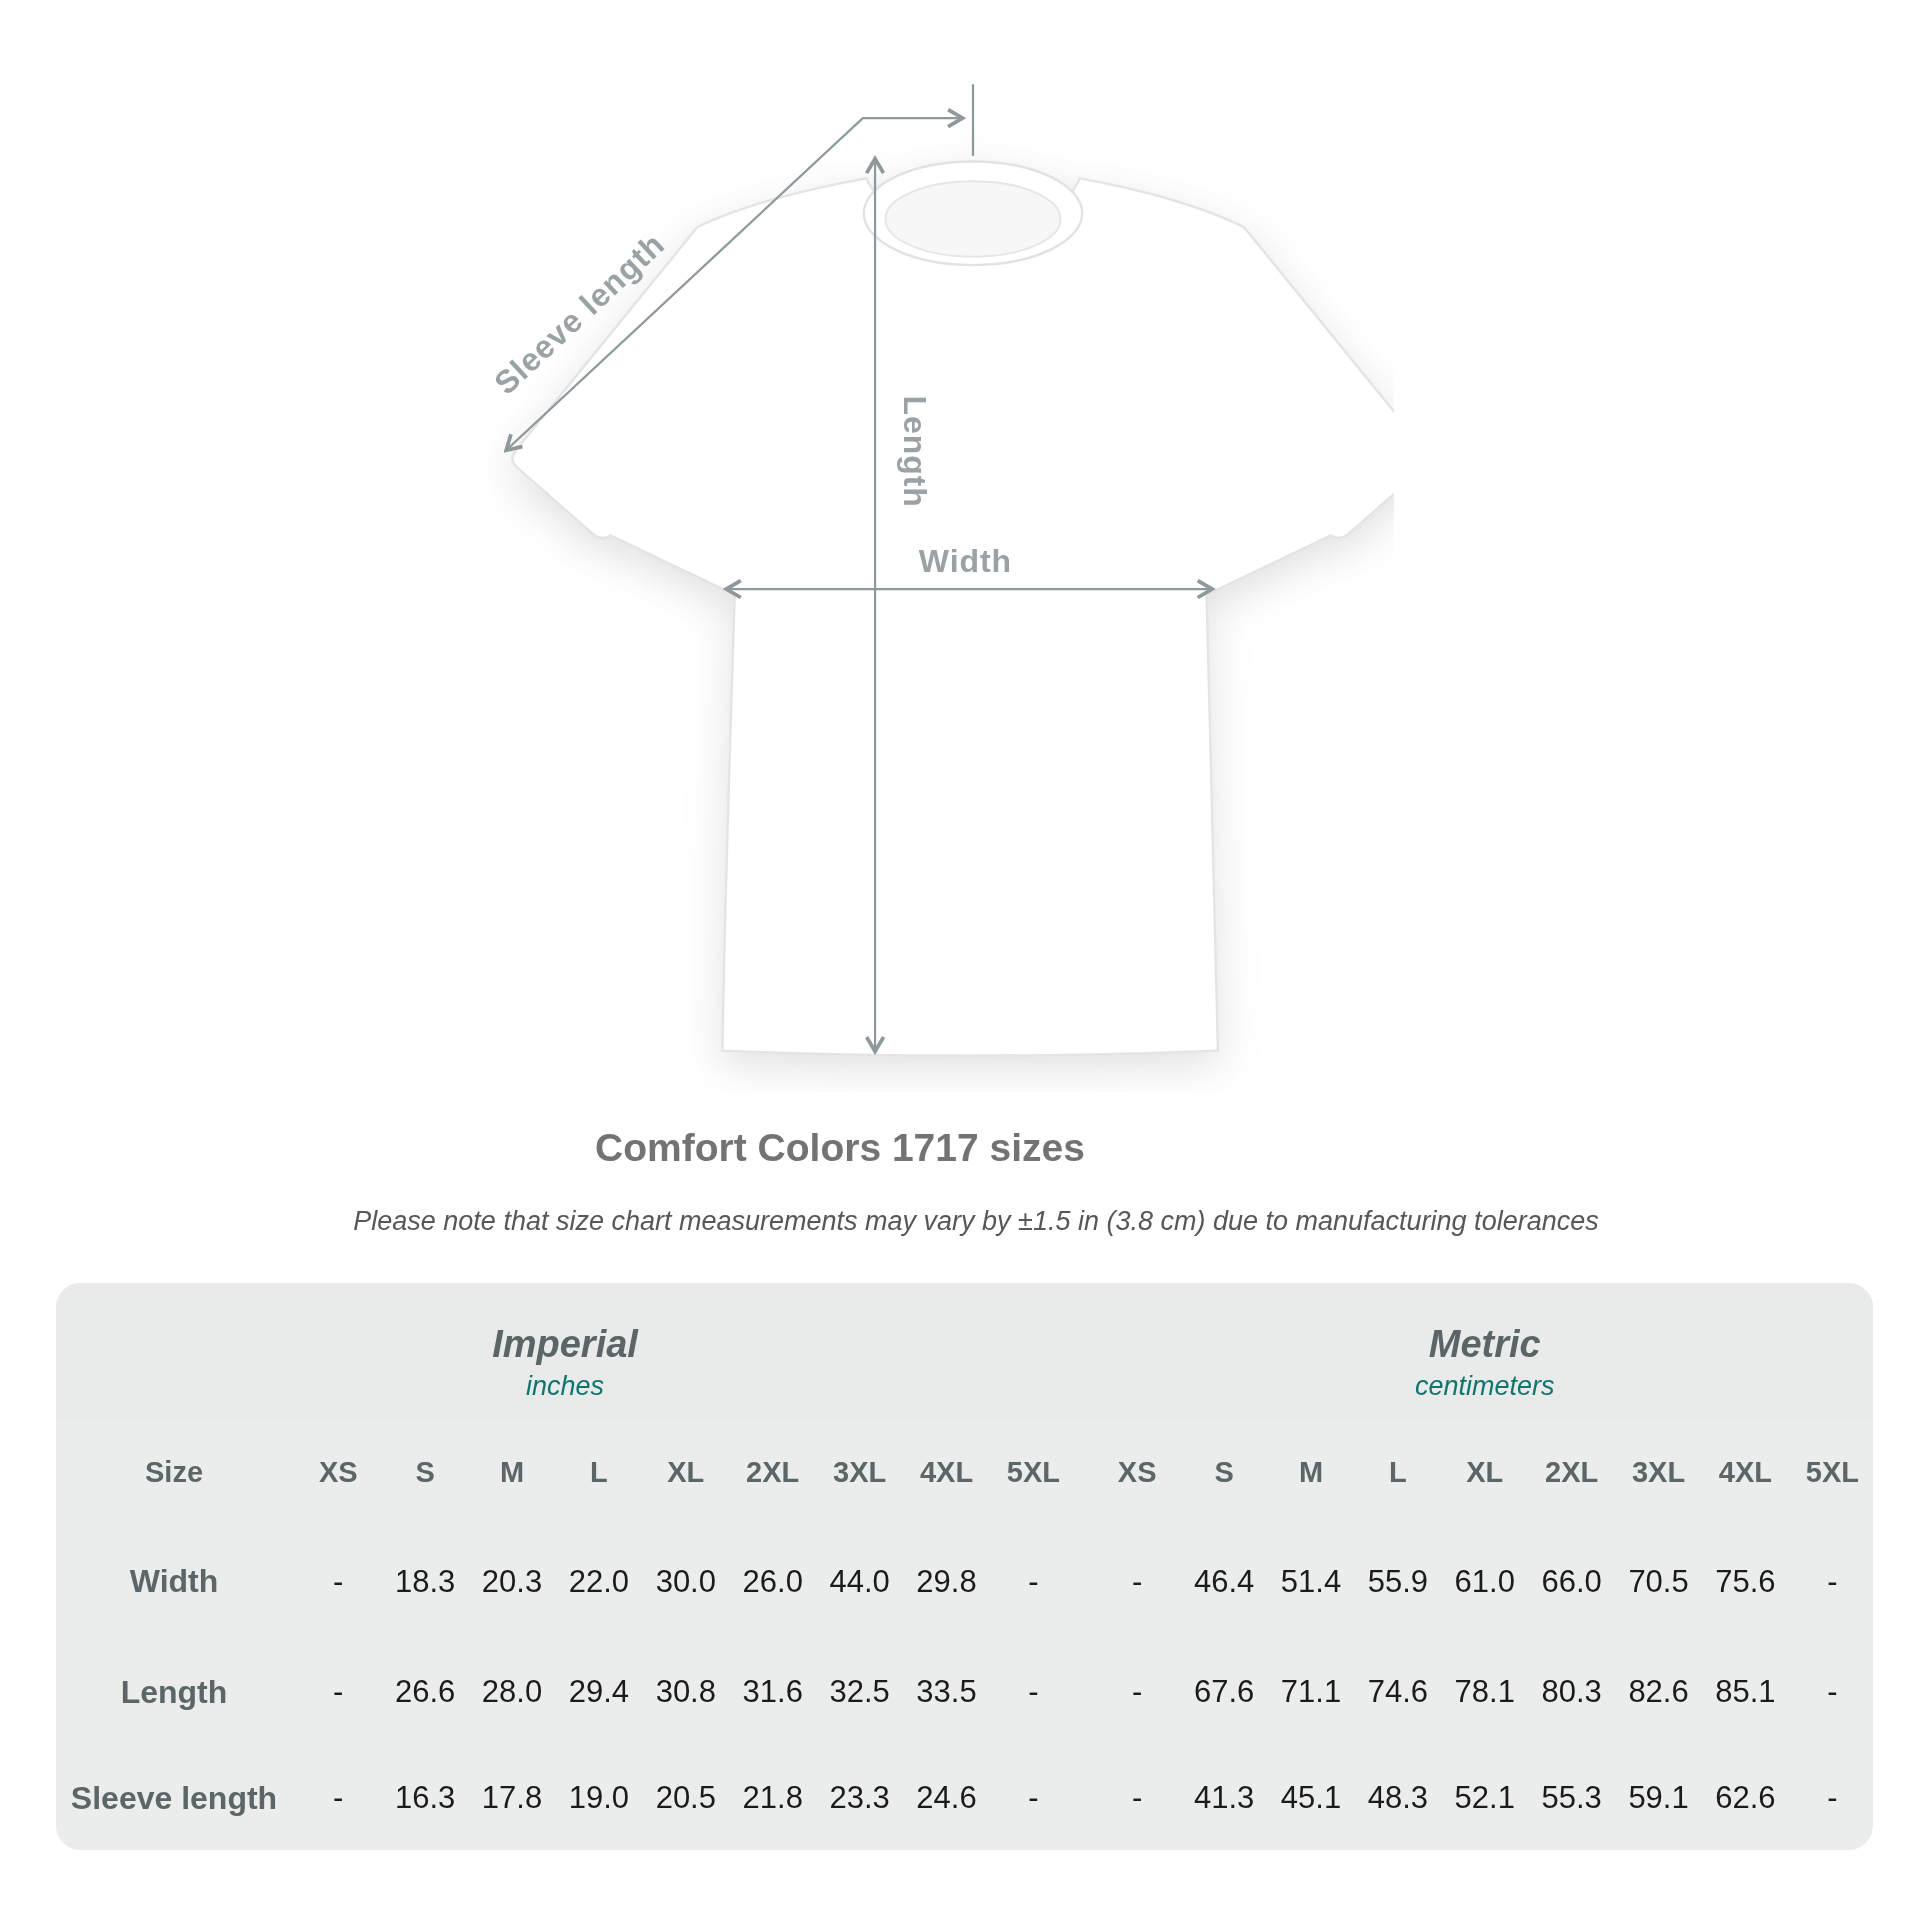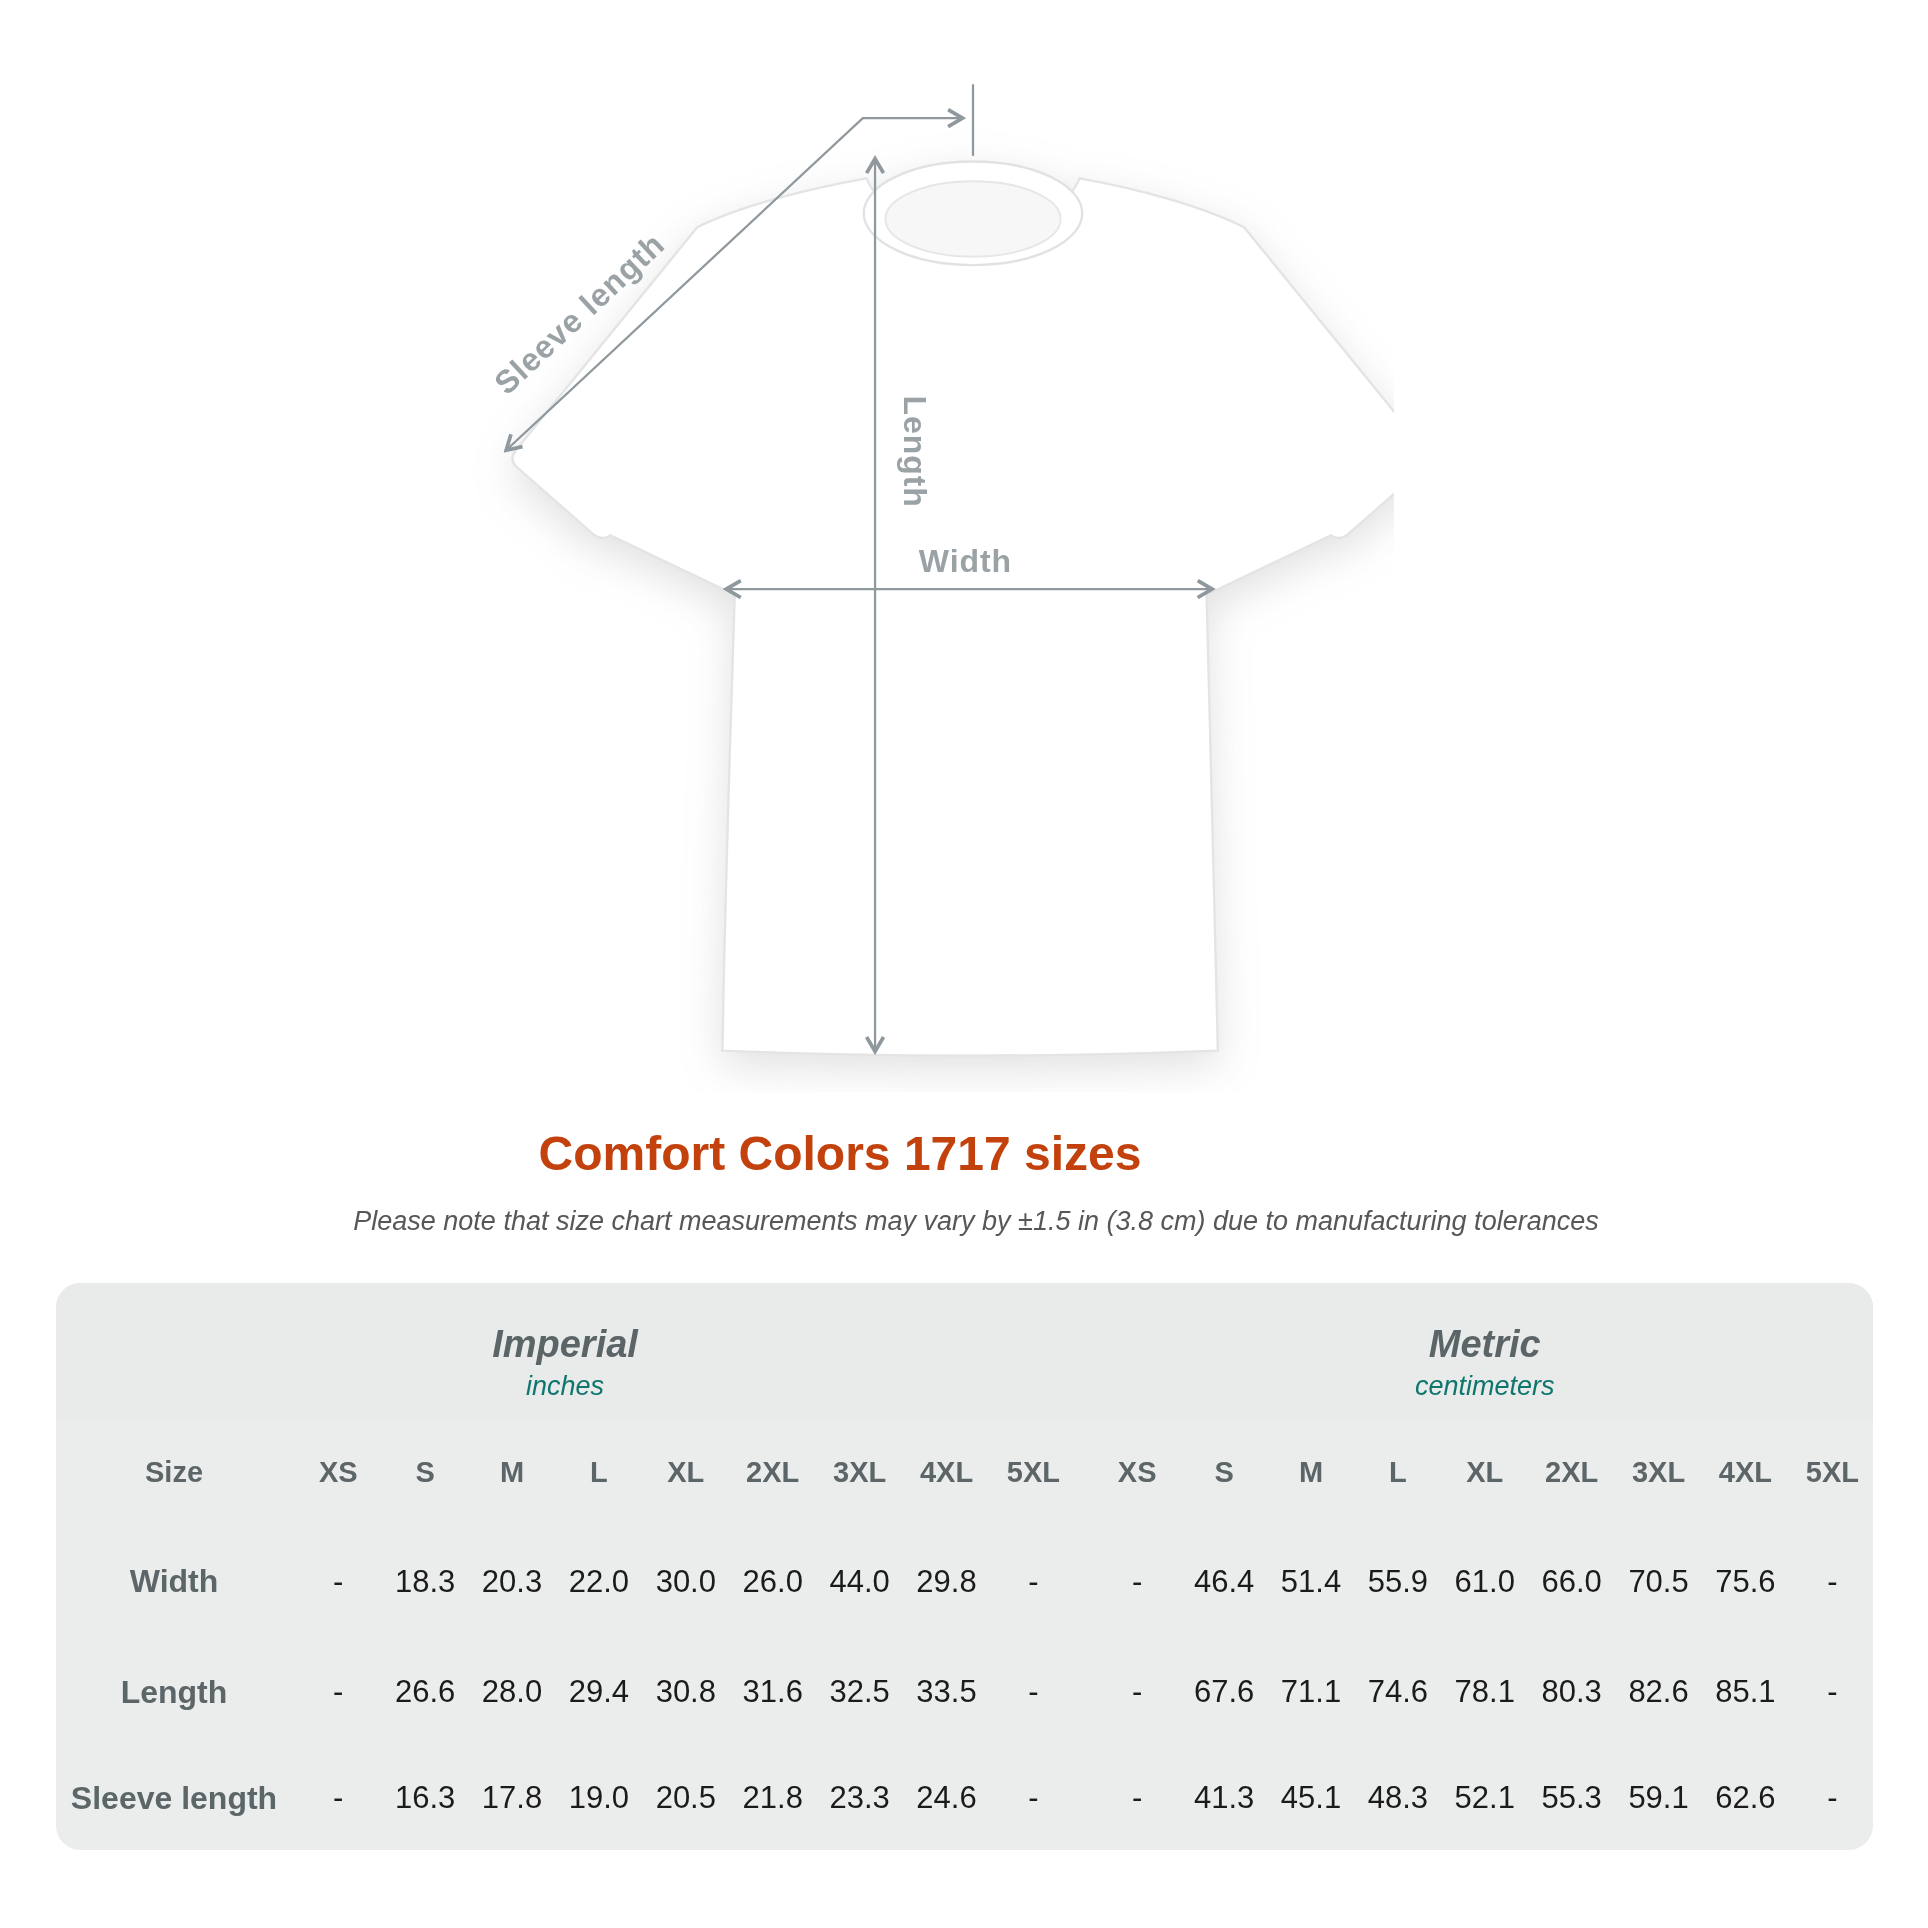--- a/index.html
+++ b/index.html
@@ -17,21 +17,21 @@
   .collar-inner{fill:#f7f7f7;stroke:#e6e6e6;stroke-width:2;}
   .meas{stroke:#8f989d;stroke-width:2.4;fill:none;}
   .meas-label{
     fill:#9aa2a6;font-size:34px;font-weight:bold;letter-spacing:1px;
     font-family:"Liberation Sans","DejaVu Sans",sans-serif;
   }
 
   
   .title{
     position:absolute;left:0;top:1126px;width:1680px;text-align:center;
-    font-size:48px;font-weight:bold;color:#c2410c;margin:0;
+    font-size:39px;font-weight:bold;color:#737373;margin:0;
   }
   .subtitle{
     position:absolute;left:0;top:1194px;width:1928px;text-align:center;
     font-size:27px;font-style:italic;color:#575757;margin:12px;
   }
 
   
   .tbl{
     position:absolute;left:56px;top:1283px;width:1817px;height:567px;
     background:#ebedec;border-radius:24.5px;overflow:hidden;

